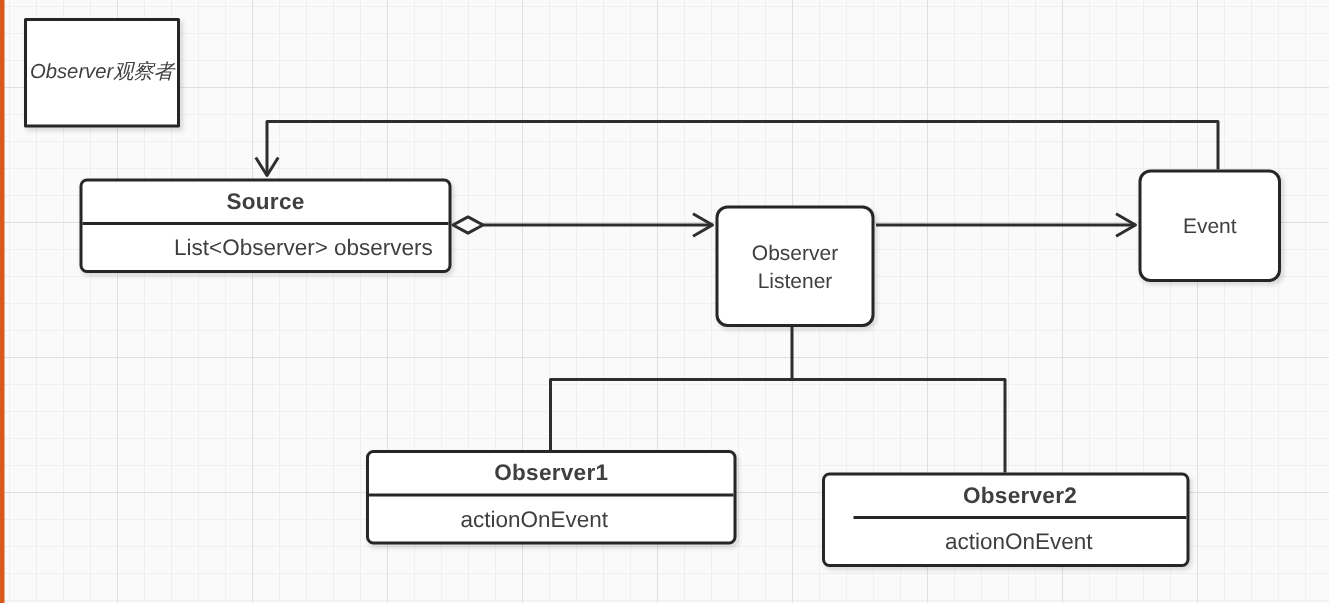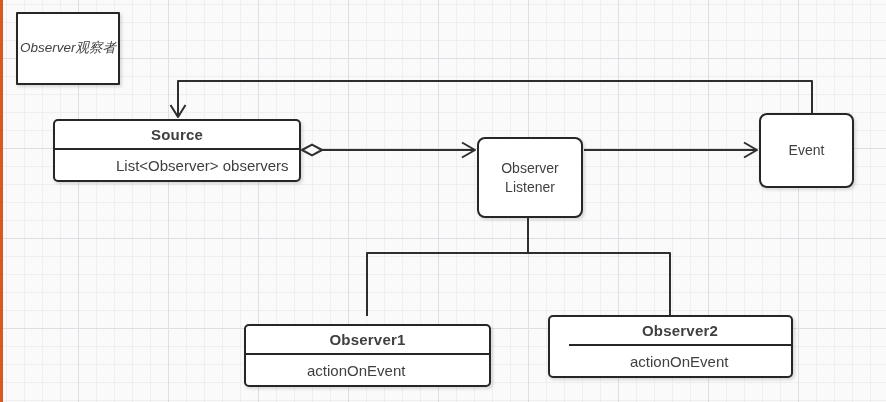--- a/index.html
+++ b/index.html
@@ -36,21 +36,21 @@
   .class-header{flex:none;height:29px;border-bottom:2px solid #262626;display:flex;align-items:center;justify-content:center;
         font-weight:700;font-size:15px;letter-spacing:0.2px;text-align:center;}
   .class-body{flex:1;display:flex;align-items:center;padding-left:13px;font-size:15px;margin-left:48px;}
   .simple-box{border-radius:8px;display:flex;align-items:center;justify-content:center;text-align:center;
         font-size:14px;line-height:1.35;padding:4px;}
   
   .note-observer{left:16px;top:12px;width:104px;height:73px;}
   .node-source{left:53px;top:119px;width:248px;height:63px;}
   .node-listener{left:477px;top:113px;width:106px;height:81px;margin-top:24px;}
   .node-event{left:759px;top:113px;width:95px;height:75px;}
-  .node-observer1{left:244px;top:324px;width:247px;height:63px;}
+  .node-observer1{left:244px;top:300px;width:247px;height:63px;}
   .node-observer2{left:548px;top:315px;width:245px;height:63px;padding-left:19px;}
 </style>
 </head>
 <body>
 
 <div class="canvas">
 
   <div class="accent-stripe"></div>
 
   <svg class="connector-layer" width="886" height="402" viewBox="0 0 886 402">

